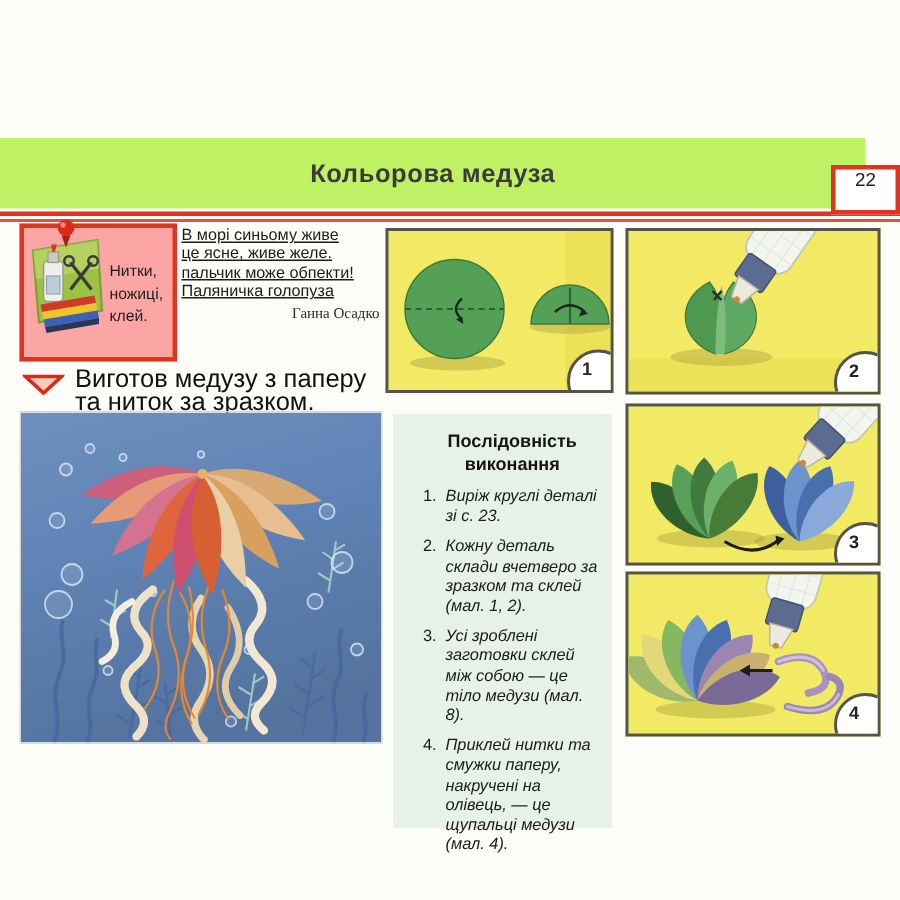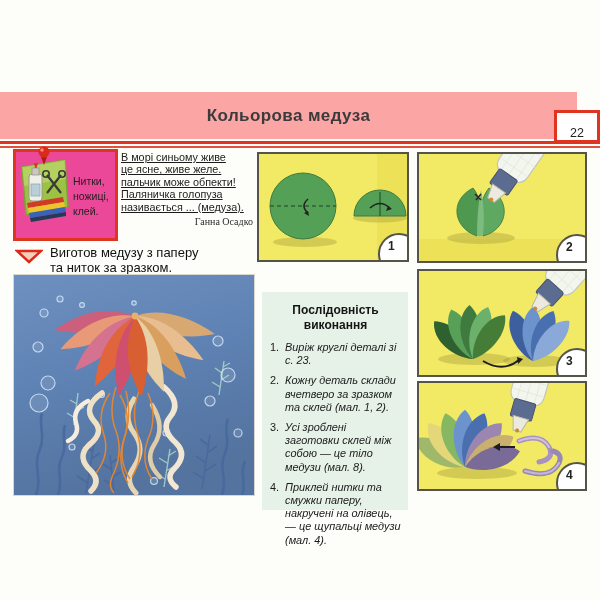--- a/index.html
+++ b/index.html
@@ -5,36 +5,36 @@
   html,body{margin:0;padding:0;}
   body{
     width:600px;height:600px;position:relative;overflow:hidden;
     background:#fdfdf9;
     font-family:"Liberation Sans", sans-serif;
     -webkit-font-smoothing:antialiased;
   }
   
   .header-band{
     position:absolute;left:0;top:92px;width:577px;height:47px;
-    background:#fca5a5;display:flex;align-items:center;justify-content:center;
+    background:#bef264;display:flex;align-items:center;justify-content:center;
   }
   .header-title{font-weight:bold;font-size:17px;color:#3b3b3b;letter-spacing:.4px;}
   .page-num-box{
     position:absolute;left:554px;top:110px;width:40px;height:27px;z-index:3;
     background:#fff;border:3px solid #de3420;
-    display:flex;align-items:flex-end;justify-content:center;
+    display:flex;align-items:flex-start;justify-content:center;
     font-size:12.5px;color:#222;
   }
   .red-rule-a{position:absolute;left:0;top:141px;width:600px;height:2.5px;background:#de3420;}
   .red-rule-b{position:absolute;left:0;top:146px;width:600px;height:1.5px;background:#e2513d;}
 
   
   .materials-box{
     position:absolute;left:13px;top:149px;width:99px;height:86px;
-    border:3px solid #de3420;background:#ec4899;
+    border:3px solid #de3420;background:#fca5a5;
   }
   .materials-box svg{position:absolute;left:1px;top:-11px;overflow:visible;}
   .materials-text{
     position:absolute;left:57px;top:22px;width:44px;
     font-size:10.5px;line-height:15px;color:#1f1f1f;
   }
 
   
   .riddle{position:absolute;left:121px;top:151px;width:134px;}
   .riddle-heading{
@@ -43,33 +43,33 @@
   }
   .riddle-line{font-size:10.8px;line-height:12.4px;color:#1c1c1c;white-space:nowrap;text-decoration:underline;}
   .riddle-author{
     font-family:"Liberation Serif", serif;
     font-size:10px;color:#2c2c2c;text-align:right;margin-top:3px;padding-right:2px;
   }
 
   
   .task{position:absolute;left:15px;top:246px;display:flex;align-items:flex-start;}
   .task-icon{margin-top:3px;}
-  .task-text{margin-left:7px;font-size:13px;line-height:14.8px;color:#111;}
+  .task-text{margin-left:7px;font-size:17px;line-height:14.8px;color:#111;}
 
   
   .main-photo{
     position:absolute;left:13px;top:274px;width:242px;height:222px;
     border:1px solid #d8d8d0;box-sizing:border-box;overflow:hidden;
   }
   .main-photo svg{display:block;}
 
   
   .seq-box{
-    position:absolute;left:262px;top:292px;width:146px;height:218px;
-    background:#e6f1e7;box-sizing:border-box;padding:11px 7px 6px 8px;
+    position:absolute;left:262px;top:276px;width:146px;height:276px;
+    background:#e6f1e7;box-sizing:border-box;padding:11px 7px 6px 20px;
   }
   .seq-heading{
     text-align:center;font-weight:bold;font-size:12px;line-height:14.5px;
     color:#141414;margin-bottom:9px;
   }
   .seq-step{display:flex;font-size:10.9px;line-height:13.2px;color:#1b1b1b;margin-bottom:7px;}
   .seq-num{width:15px;flex:none;}
   .seq-text{flex:1;font-style:italic;}
 
   
@@ -147,21 +147,20 @@
       <div>ножиці,</div>
       <div>клей.</div>
     </div>
   </div>
 
   <div class="riddle">
     <div class="riddle-line">В морі синьому живе</div>
     <div class="riddle-line">це ясне, живе желе.</div>
     <div class="riddle-line">пальчик може обпекти!</div>
     <div class="riddle-line">Паляничка голопуза</div>
-    <div class="riddle-line">називається ... (медуза).</div>
     <div class="riddle-author">Ганна Осадко</div>
   </div>
 
   <div class="task">
     <svg class="task-icon" width="28" height="15" viewBox="0 0 28 15">
       <polygon points="2,2 26,2 14,13" fill="#f6cdbb" stroke="#d92b18" stroke-width="2.4"></polygon>
     </svg>
     <div class="task-text">
       <div>Виготов медузу з паперу</div>
       <div>та ниток за зразком.</div>

